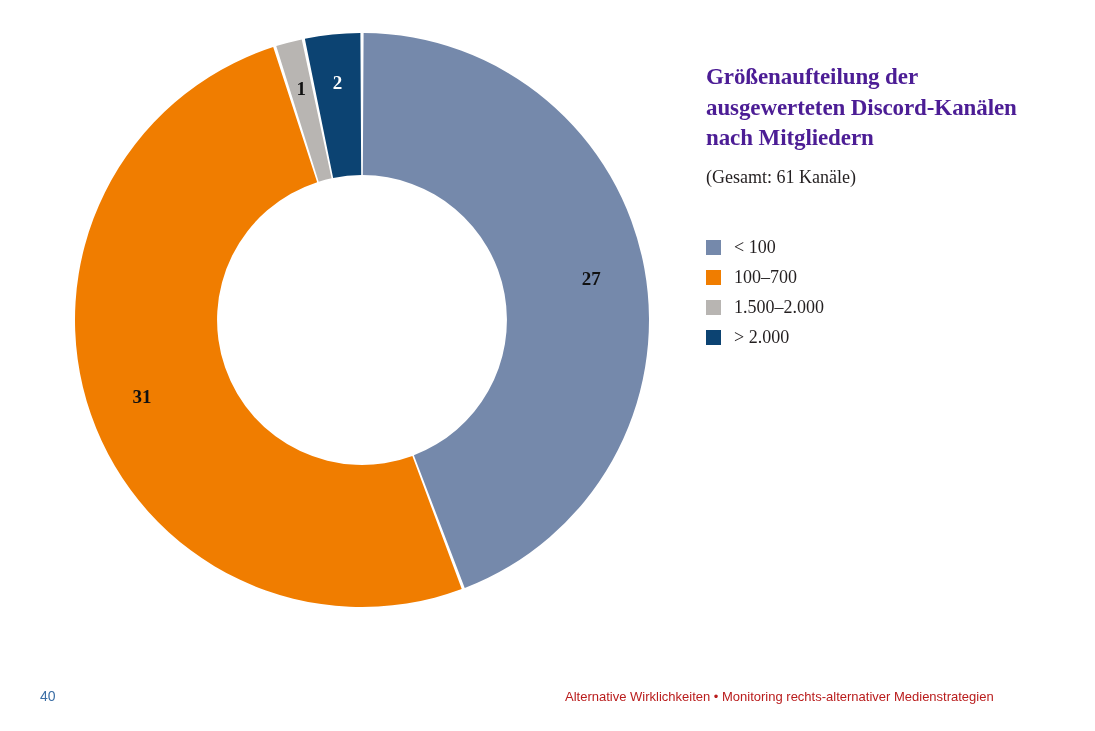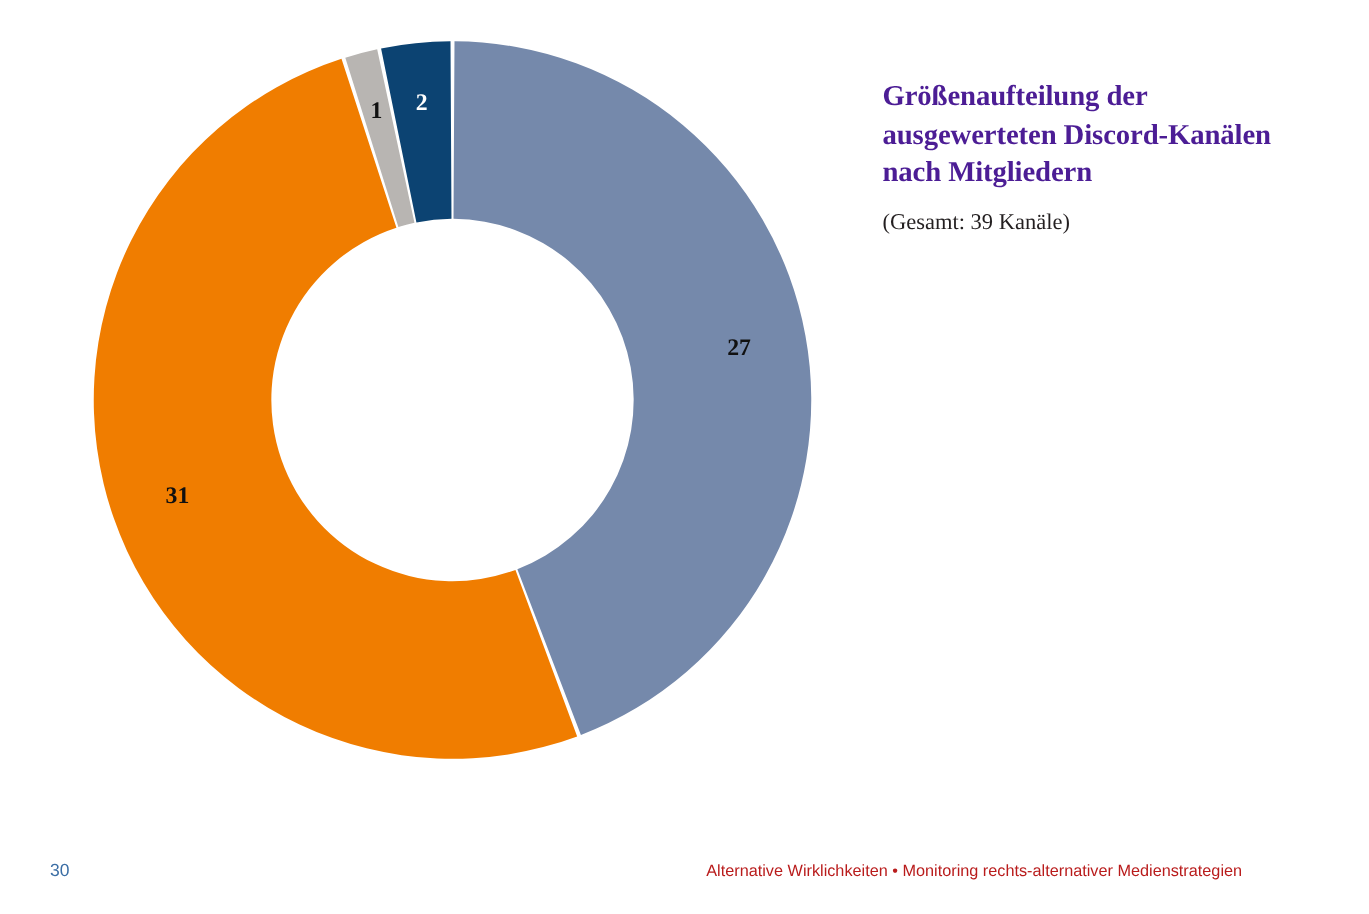--- a/index.html
+++ b/index.html
@@ -122,20 +122,38 @@
           <text x="591.2399748252884" y="278.22484020148875" text-anchor="middle" dominant-baseline="central" class="slice-label" fill="#111111">27</text>
           <text x="141.9195590082065" y="396.55540168366764" text-anchor="middle" dominant-baseline="central" class="slice-label" fill="#111111">31</text>
           <text x="301.1336022623465" y="88.88037377487439" text-anchor="middle" dominant-baseline="central" class="slice-label" fill="#111111">1</text>
           <text x="337.4257816841712" y="82.26672972811318" text-anchor="middle" dominant-baseline="central" class="slice-label" fill="#ffffff">2</text>
         </g>
     </svg>
   </div>
 
   <div id="right-panel">
     <h1 id="chart-title">Größenaufteilung der ausgewerteten Discord-Kanälen nach Mitgliedern</h1>
-    <p id="chart-subtitle">(Gesamt: 39 Kanäle)</p>
+    <p id="chart-subtitle">(Gesamt: 61 Kanäle)</p>
 
+    <div id="legend">
+        <div class="legend-item">
+          <span class="legend-swatch" style="background: rgb(117, 137, 171);"></span>
+          <span class="legend-label">&lt; 100</span>
+        </div>
+        <div class="legend-item">
+          <span class="legend-swatch" style="background: rgb(240, 125, 0);"></span>
+          <span class="legend-label">100–700</span>
+        </div>
+        <div class="legend-item">
+          <span class="legend-swatch" style="background: rgb(184, 181, 178);"></span>
+          <span class="legend-label">1.500–2.000</span>
+        </div>
+        <div class="legend-item">
+          <span class="legend-swatch" style="background: rgb(12, 67, 114);"></span>
+          <span class="legend-label">&gt; 2.000</span>
+        </div>
+      </div>
   </div>
 
-  <div id="page-number">30</div>
+  <div id="page-number">40</div>
   <div id="footer-text">Alternative Wirklichkeiten • Monitoring rechts-alternativer Medienstrategien</div>
 
 </div>
 
 </body></html>

